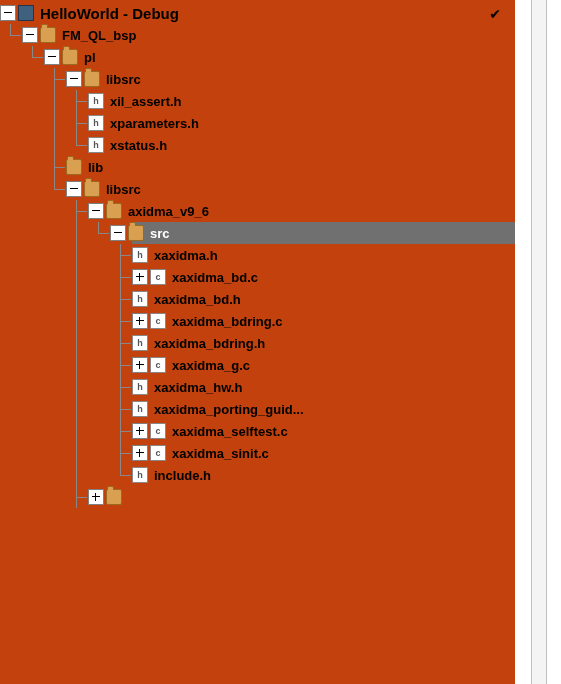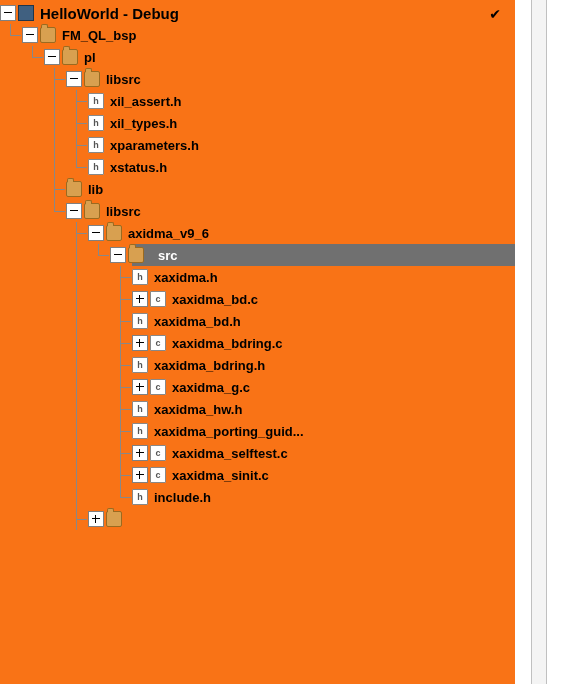--- a/index.html
+++ b/index.html
@@ -1,16 +1,16 @@
 <!DOCTYPE html>
 <html><head>
 <meta charset="utf-8">
 <style>
   html,body{margin:0;padding:0;background:#fff;font-family:Tahoma,Verdana,sans-serif;font-size:13px;color:#000;}
-  .viewport{width:561px;height:684px;position:relative;background:#f97316;overflow:hidden;}
+  .viewport{width:561px;height:684px;position:relative;background:#c2410c;overflow:hidden;}
   .scroll-gutter{position:absolute;top:0;right:0;width:46px;height:100%;background:#fff;}
   .scroll-gutter::before{content:"";position:absolute;top:0;bottom:0;left:16px;width:14px;background:#f4f4f4;border-left:1px solid #c0c0c0;border-right:1px solid #c0c0c0;}
   .tree{position:relative;padding-top:2px;padding-left:0;}
   .row{position:relative;height:22px;white-space:nowrap;}
   .cells{position:absolute;left:0;top:0;height:22px;display:flex;}
   .guide{width:22px;height:22px;position:relative;flex:none;}
   .guide::before,.guide::after{content:"";position:absolute;background:#888;}
   
   .g-v::before{left:10px;top:0;width:1px;height:22px;}
   
@@ -26,21 +26,21 @@
   .toggle.col::after{content:"";position:absolute;top:3px;bottom:3px;left:6px;width:1px;background:#000;}
   .toggle-spacer{width:0;flex:none;}
   .ico{width:16px;height:16px;flex:none;align-self:center;margin-right:3px;position:relative;}
   .ico-folder{background:#d8a050;border:1px solid #9a6a20;border-radius:2px;box-sizing:border-box;}
   .ico-folder::before{content:"";position:absolute;top:-4px;left:0;width:7px;height:4px;background:#d8a050;border:1px solid #9a6a20;border-bottom:none;border-radius:2px 2px 0 0;box-sizing:border-box;}
   .ico-file{background:#fff;border:1px solid #888;box-sizing:border-box;border-radius:1px;}
   .ico-file::after{content:attr(data-letter);position:absolute;left:0;right:0;top:0;bottom:0;font-size:9px;line-height:14px;text-align:center;color:#555;font-weight:bold;}
   .ico-hex{background:#406080;border:1px solid #20354a;box-sizing:border-box;}
   .label{align-self:center;padding:0 3px;white-space:nowrap;font-weight:bold;}
   .root-label{font-weight:bold;font-size:15px;}
-  .row.sel .label{background:#707070;color:#fff;margin-left:8px;}
+  .row.sel .label{background:#707070;color:#fff;}
   .checkmark{position:absolute;right:60px;top:4px;font-size:14px;color:#000;}
 </style>
 </head>
 <body>
 <div class="viewport">
 
 <div class="tree">
 
   <div class="row">
     <div class="cells">
@@ -92,30 +92,20 @@
       <span class="label">xil_assert.h</span>
     </div>
   </div>
   <div class="row">
     <div class="cells">
       <div class="guide"></div>
       <div class="guide"></div>
       <div class="guide g-v"></div>
       <div class="guide g-t"></div>
       <div class="ico ico-file" data-letter="h"></div>
-      <span class="label">xil_types.h</span>
-    </div>
-  </div>
-  <div class="row">
-    <div class="cells">
-      <div class="guide"></div>
-      <div class="guide"></div>
-      <div class="guide g-v"></div>
-      <div class="guide g-t"></div>
-      <div class="ico ico-file" data-letter="h"></div>
       <span class="label">xparameters.h</span>
     </div>
   </div>
   <div class="row">
     <div class="cells">
       <div class="guide"></div>
       <div class="guide"></div>
       <div class="guide g-v"></div>
       <div class="guide g-l"></div>
       <div class="ico ico-file" data-letter="h"></div>

